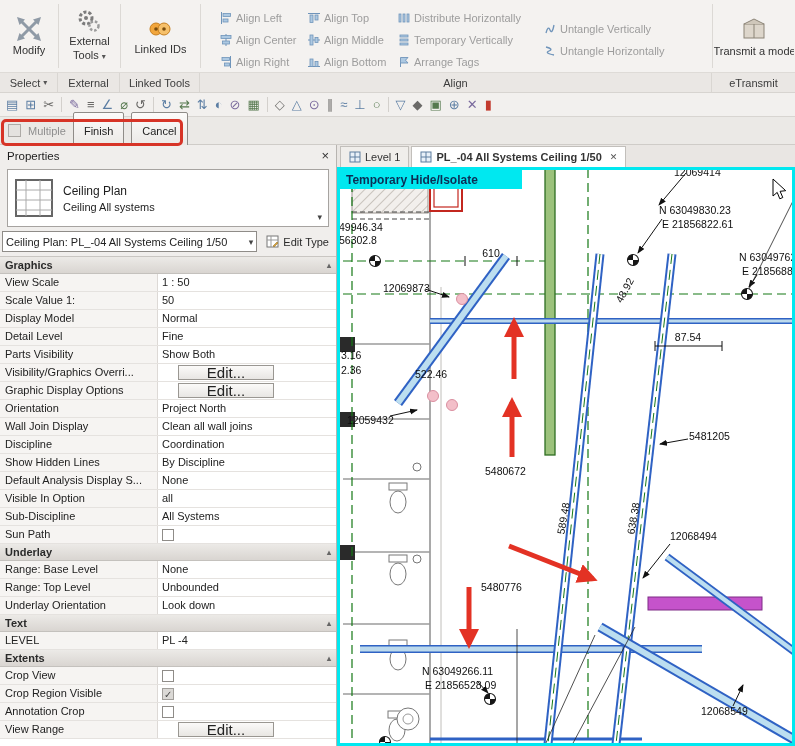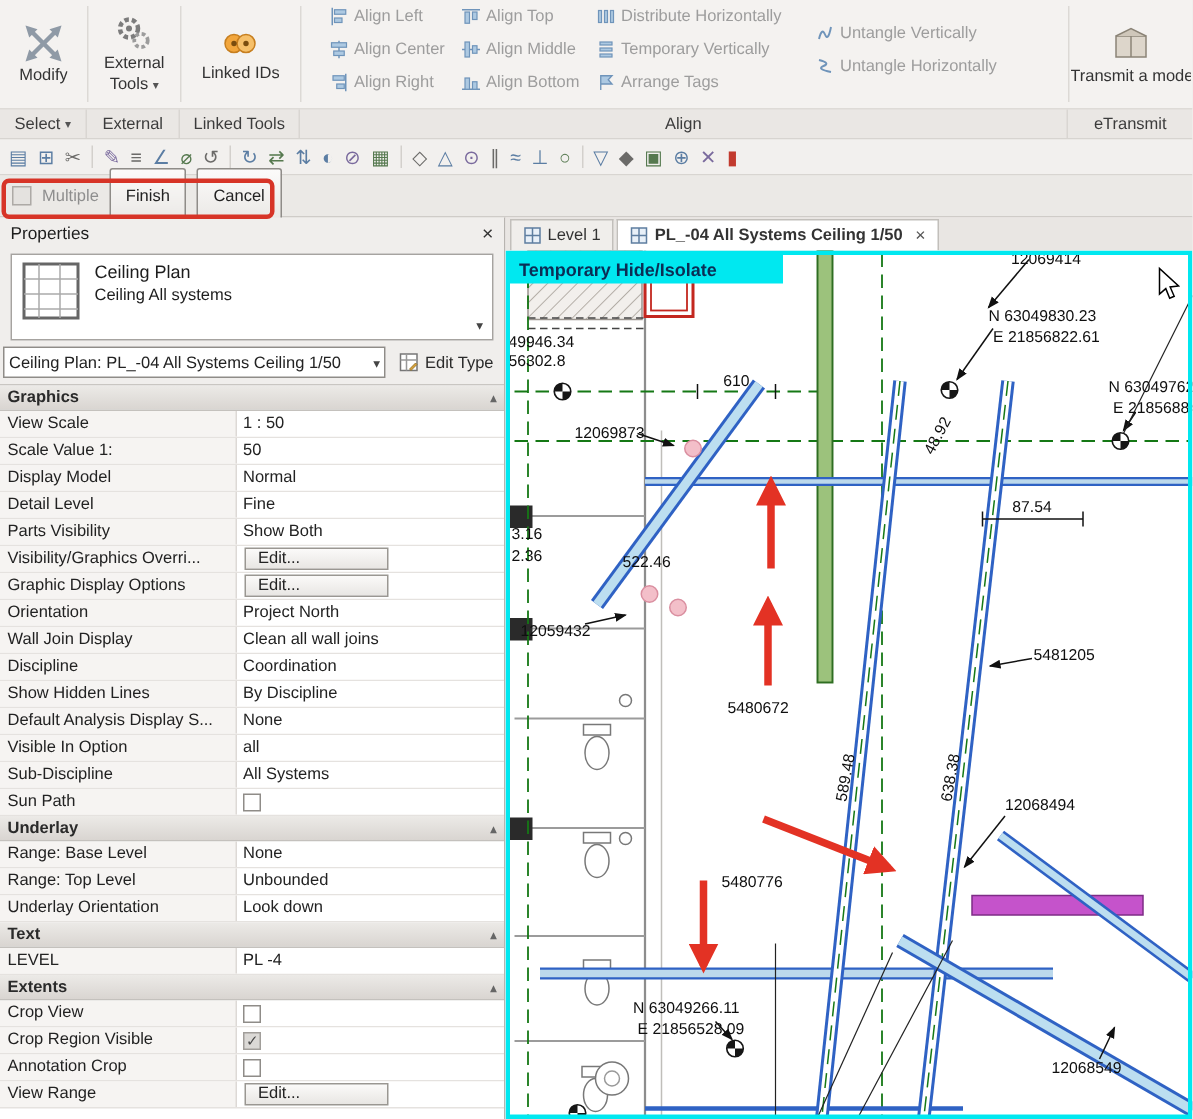--- a/index.html
+++ b/index.html
@@ -16,21 +16,21 @@
 .p-external{width:61px}
 .p-linked{width:79px}
 .p-align{width:511px;justify-content:flex-start}
 .p-etransmit{width:81px}
 .big-btn{display:flex;flex-direction:column;align-items:center;gap:2px;padding:3px 2px;cursor:default;max-width:100%}
 .big-lbl{font-size:11px;color:#333;text-align:center;line-height:12px;white-space:nowrap;overflow:hidden;max-width:80px}
 .caret{font-size:8px;color:#555}
 .align-grid{display:flex;gap:4px;padding-left:16px;align-items:center;height:100%}
 .acol{display:flex;flex-direction:column;gap:3px;justify-content:center}
 .acol.c1{width:84px}.acol.c2{width:86px}.acol.c3{width:142px}.acol.c4{width:150px}
-.sm-btn{display:flex;align-items:flex-start;gap:4px;height:19px;padding:0 3px}
+.sm-btn{display:flex;align-items:flex-end;gap:4px;height:19px;padding:0 3px}
 .sm-lbl{font-size:11px;color:#9d9d9d;white-space:nowrap}
 .smic{flex:none}
 .rb-tabs{display:flex;height:20px;background:#eae7e4;border-top:1px solid #dedbd7;font-size:11px;color:#3c3c3c}
 .rb-tab{display:flex;align-items:center;justify-content:center;gap:3px;border-right:1px solid #d9d6d2;cursor:default}
 .rt-select{width:58px}.rt-external{width:62px}.rt-linked{width:80px}.rt-align{width:512px}.rt-etransmit{width:83px;border-right:none}
 
 
 .qtoolbar{height:24px;background:#f2f0ee;border-bottom:1px solid #d8d5d1;display:flex;align-items:center;padding:0 6px;gap:7px}
 .qi{font-size:13px;line-height:1;color:#5b7da3;cursor:default}
 .qi:nth-child(3n){color:#6b6a68}
@@ -45,36 +45,36 @@
 .opt-lbl{color:#8e8e8e}
 .opt-btn{font:11px "Liberation Sans",sans-serif;padding:12px 10px;background:linear-gradient(#fcfbfa,#e9e7e4);border:1px solid #8f8c88;border-radius:2px;color:#222;cursor:default}
 .red-box{position:absolute;left:1px;top:119px;width:182px;height:27px;border:3px solid #d73427;border-radius:5px;pointer-events:none;z-index:5}
 
 
 .main{display:flex;height:601px}
 .props{width:337px;background:#f0eeec;border-right:1px solid #b7b4b0;display:flex;flex-direction:column}
 .props-head{height:21px;display:flex;align-items:center;padding:0 7px;font-size:11.5px;color:#1d1d1d}
 .px{margin-left:auto;font-size:13px;color:#333;cursor:default}
 .type-wrap{padding:3px 7px 4px}
-.type-box{height:58px;background:#fff;border:1px solid #a6a3a0;display:flex;padding:4px 6px;gap:9px;position:relative}
+.type-box{height:58px;background:#fff;border:1px solid #a6a3a0;display:flex;align-items:center;padding:4px 6px;gap:9px;position:relative}
 .t1{font-size:12px;color:#1d1d1d}
 .t2{font-size:11px;color:#1d1d1d;margin-top:3px}
 .type-caret{position:absolute;right:6px;bottom:4px;color:#444;font-size:9px}
 .sel-row{display:flex;gap:4px;padding:0 2px 3px 2px;height:25px}
 .view-combo{flex:1;height:21px;background:#fff;border:1px solid #8f8c88;display:flex;align-items:center;padding:0 3px;overflow:hidden}
 .vc-txt{white-space:nowrap;overflow:hidden;flex:1}
 .vc-caret{font-size:9px;color:#444}
 .edit-type{display:flex;align-items:center;gap:4px;padding:0 5px;height:21px;white-space:nowrap;color:#2a2a2a;cursor:default}
 .pgrid{flex:1;overflow:hidden;border-top:1px solid #c9c6c2;background:#fff}
 .sec{height:17px;line-height:17px;background:linear-gradient(#eceae7,#d9d5d1);border-bottom:1px solid #c4c1bd;padding:0 5px;font-weight:bold;color:#2a2a2a;display:flex;align-items:center}
 .sec-g{margin-left:auto;font-size:8px;color:#666}
 .prow{display:flex;height:18px;border-bottom:1px solid #e5e2df}
 .pl{width:158px;border-right:1px solid #ddd9d6;background:#f6f4f2;padding-left:5px;line-height:17px;white-space:nowrap;overflow:hidden}
 .pv{flex:1;background:#fff;padding-left:4px;line-height:17px;white-space:nowrap;overflow:hidden;display:flex;align-items:center}
-.ebtn{display:inline-block;min-width:96px;text-align:left;border:1px solid #9a9792;background:linear-gradient(#fbfaf9,#e8e6e3);line-height:13px;font-size:11px;padding:0 8px;margin-left:1px;cursor:default}
+.ebtn{display:inline-block;min-width:96px;text-align:center;border:1px solid #9a9792;background:linear-gradient(#fbfaf9,#e8e6e3);line-height:13px;font-size:15px;padding:0 8px;margin-left:16px;cursor:default}
 .cb{width:12px;height:12px;border:1px solid #8f8c88;background:#fff;display:inline-block;position:relative}
 .cb.checked{background:#dbd9d6;border-color:#a19e9a}
 .cm{position:absolute;top:-3px;left:1px;font-size:10px;color:#4a4a4a}
 
 
 .view{width:458px;display:flex;flex-direction:column;background:#e9e6e3}
 .vtabs{height:22px;display:flex;align-items:flex-end;padding-left:3px;gap:2px;background:#e9e6e3}
 .vtab{height:21px;display:flex;align-items:center;gap:4px;padding:0 8px;background:#f0eeeb;border:1px solid #c2bfbb;border-bottom:none;font-size:11px;color:#333;cursor:default}
 .vtab.active{background:#fff;font-weight:bold}
 .vt-x{font-size:9px;color:#555;margin-left:4px;font-weight:normal}

